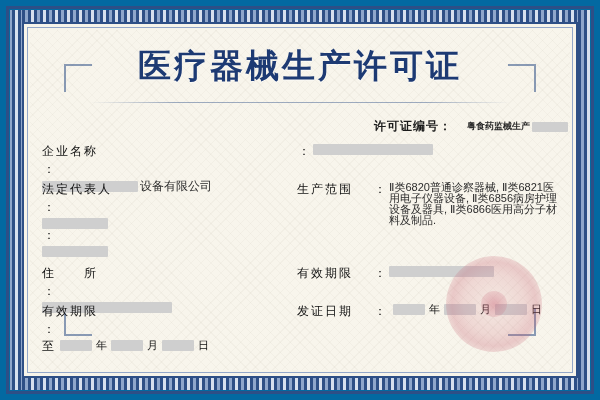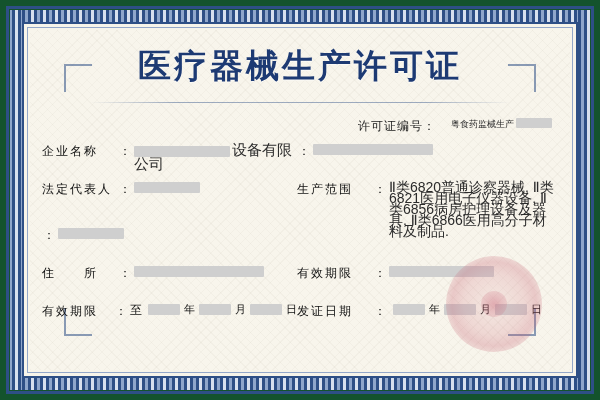--- a/index.html
+++ b/index.html
@@ -10,21 +10,21 @@
     width: 600px;
     height: 400px;
     overflow: hidden;
     font-family: "Liberation Sans", sans-serif;
     background: #ffffff;
   }
   #certificate {
     position: relative;
     width: 600px;
     height: 400px;
-    background: #14532d;
+    background: #0369a1;
     box-sizing: border-box;
   }
   
   .border-outer {
     position: absolute;
     left: 6px;
     top: 6px;
     right: 6px;
     bottom: 6px;
     border: 3px solid #2e4f86;
@@ -100,26 +100,27 @@
     position: absolute;
     left: 60px;
     right: 60px;
     top: 72px;
     height: 1px;
     background: linear-gradient(90deg, rgba(46,79,134,0) 0%, rgba(46,79,134,0.45) 20%, rgba(46,79,134,0.45) 80%, rgba(46,79,134,0) 100%);
   }
 
   .cert-number-row {
     position: absolute;
-    right: 18px;
+    right: 2px;
     top: 88px;
     display: flex;
-    align-items: flex-start;
+    align-items: center;
     font-size: 11px;
     color: #222;
+    font-weight: bold;
   }
   .cert-number-label {
     font-family: "DejaVu Serif", "Liberation Serif", serif;
     font-size: 12px;
     letter-spacing: 1px;
     color: #1b1b1b;
     white-space: nowrap;
   }
   .cert-number-value {
     font-size: 9px;
@@ -145,20 +146,21 @@
   }
   .row {
     position: relative;
     display: flex;
     height: 38px;
   }
   .col-left {
     width: 255px;
     display: flex;
     align-items: flex-start;
+    flex-direction: column;
   }
   .col-right {
     flex: 1;
     display: flex;
     align-items: flex-start;
   }
   .label {
     font-family: "DejaVu Serif", "Liberation Serif", serif;
     font-size: 12px;
     color: #111;
@@ -175,26 +177,26 @@
     padding-top: 1px;
   }
   .value {
     font-size: 10px;
     color: #2b2b2b;
     line-height: 12px;
     padding-top: 2px;
     flex: 1;
   }
   .value.small {
-    font-size: 14px;
+    font-size: 11px;
     line-height: 11px;
     letter-spacing: 0px;
   }
   .company-value .redact { height: 11px; width: 96px; vertical-align: -2px; }
-  .company-tail { font-size: 15px; color: #2b2b2b; margin-left: 2px; }
+  .company-tail { font-size: 12px; color: #2b2b2b; margin-left: 2px; }
 
   .rep-value .redact { height: 11px; width: 66px; }
   .head-value .redact { height: 11px; width: 66px; }
   .addr-value .redact { height: 11px; width: 130px; }
   .site-value .redact { height: 11px; width: 120px; }
   .dept-value .redact { height: 11px; width: 105px; }
 
   .date-row {
     display: flex;
     align-items: flex-start;

